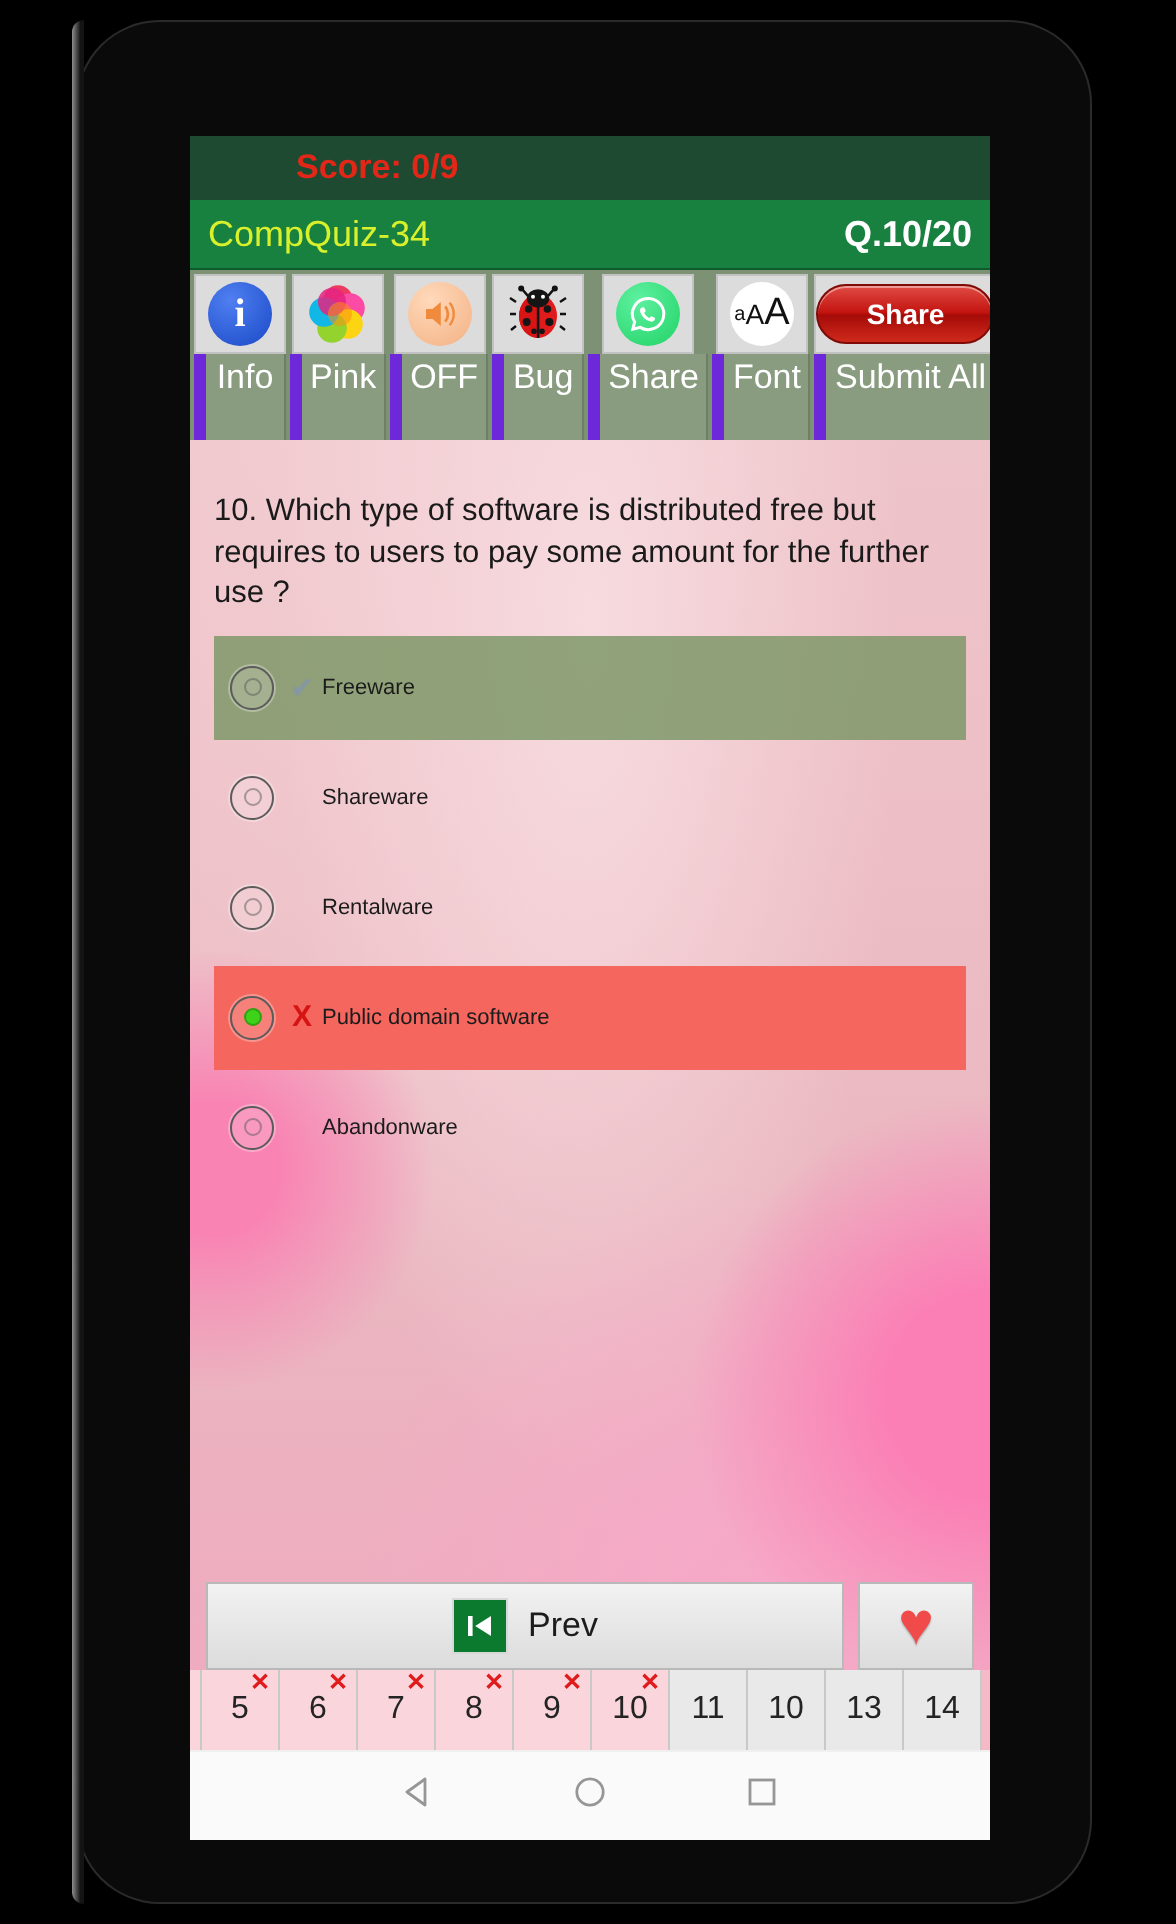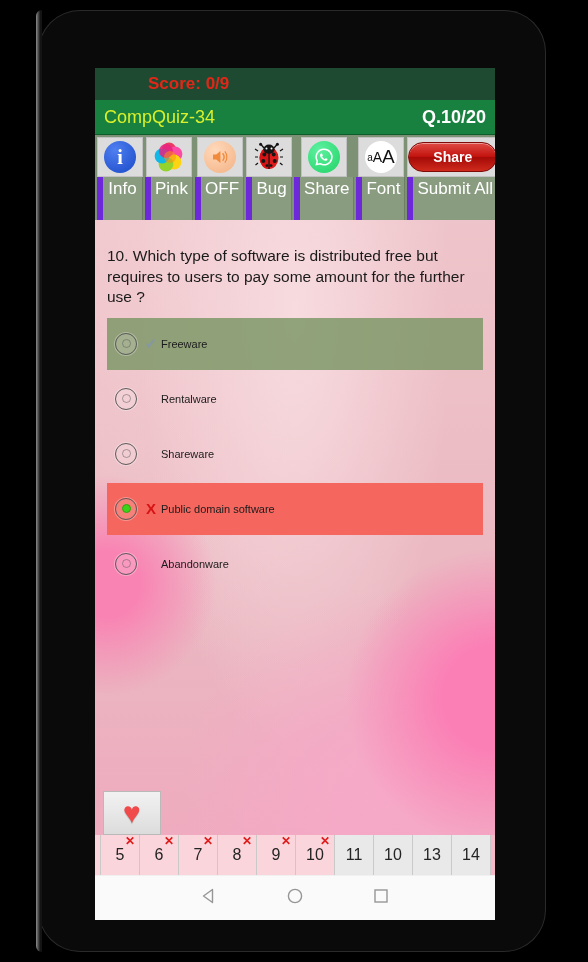--- a/index.html
+++ b/index.html
@@ -338,29 +338,29 @@
             </div>
           <div class="mark tick">✔</div>
           <div class="opt-label">Freeware</div>
         </div>
 
         <div class="option">
           <div class="radio">
               <div class="dot"></div>
             </div>
           <div class="mark"></div>
-          <div class="opt-label">Rentalware</div>
+          <div class="opt-label">Shareware</div>
         </div>
 
         <div class="option">
           <div class="radio">
               <div class="dot"></div>
             </div>
           <div class="mark"></div>
-          <div class="opt-label">Shareware</div>
+          <div class="opt-label">Rentalware</div>
         </div>
 
         <div class="option wrong selected">
           <div class="radio">
               <div class="dot"></div>
             </div>
           <div class="mark cross">X</div>
           <div class="opt-label">Public domain software</div>
         </div>
 
@@ -368,20 +368,29 @@
           <div class="radio">
               <div class="dot"></div>
             </div>
           <div class="mark"></div>
           <div class="opt-label">Abandonware</div>
         </div>
 
       </div>
 
       <div class="navrow">
+        <div class="navbtn prev">
+          <div class="skip">
+            <svg width="16" height="16" viewBox="0 0 16 16">
+                <rect x="2" y="3" width="2.3" height="10" fill="#fff"></rect>
+                <path d="M13.5 3 L5.6 8 L13.5 13z" fill="#fff"></path>
+              </svg>
+          </div>
+          <span>Prev</span>
+        </div>
 
         <div class="navbtn fav">
           <span class="heart">♥</span>
         </div>
 
       </div>
 
       <div class="numstrip">
         <div class="numcell answered sliver"></div>
         <div class="numcell answered">

